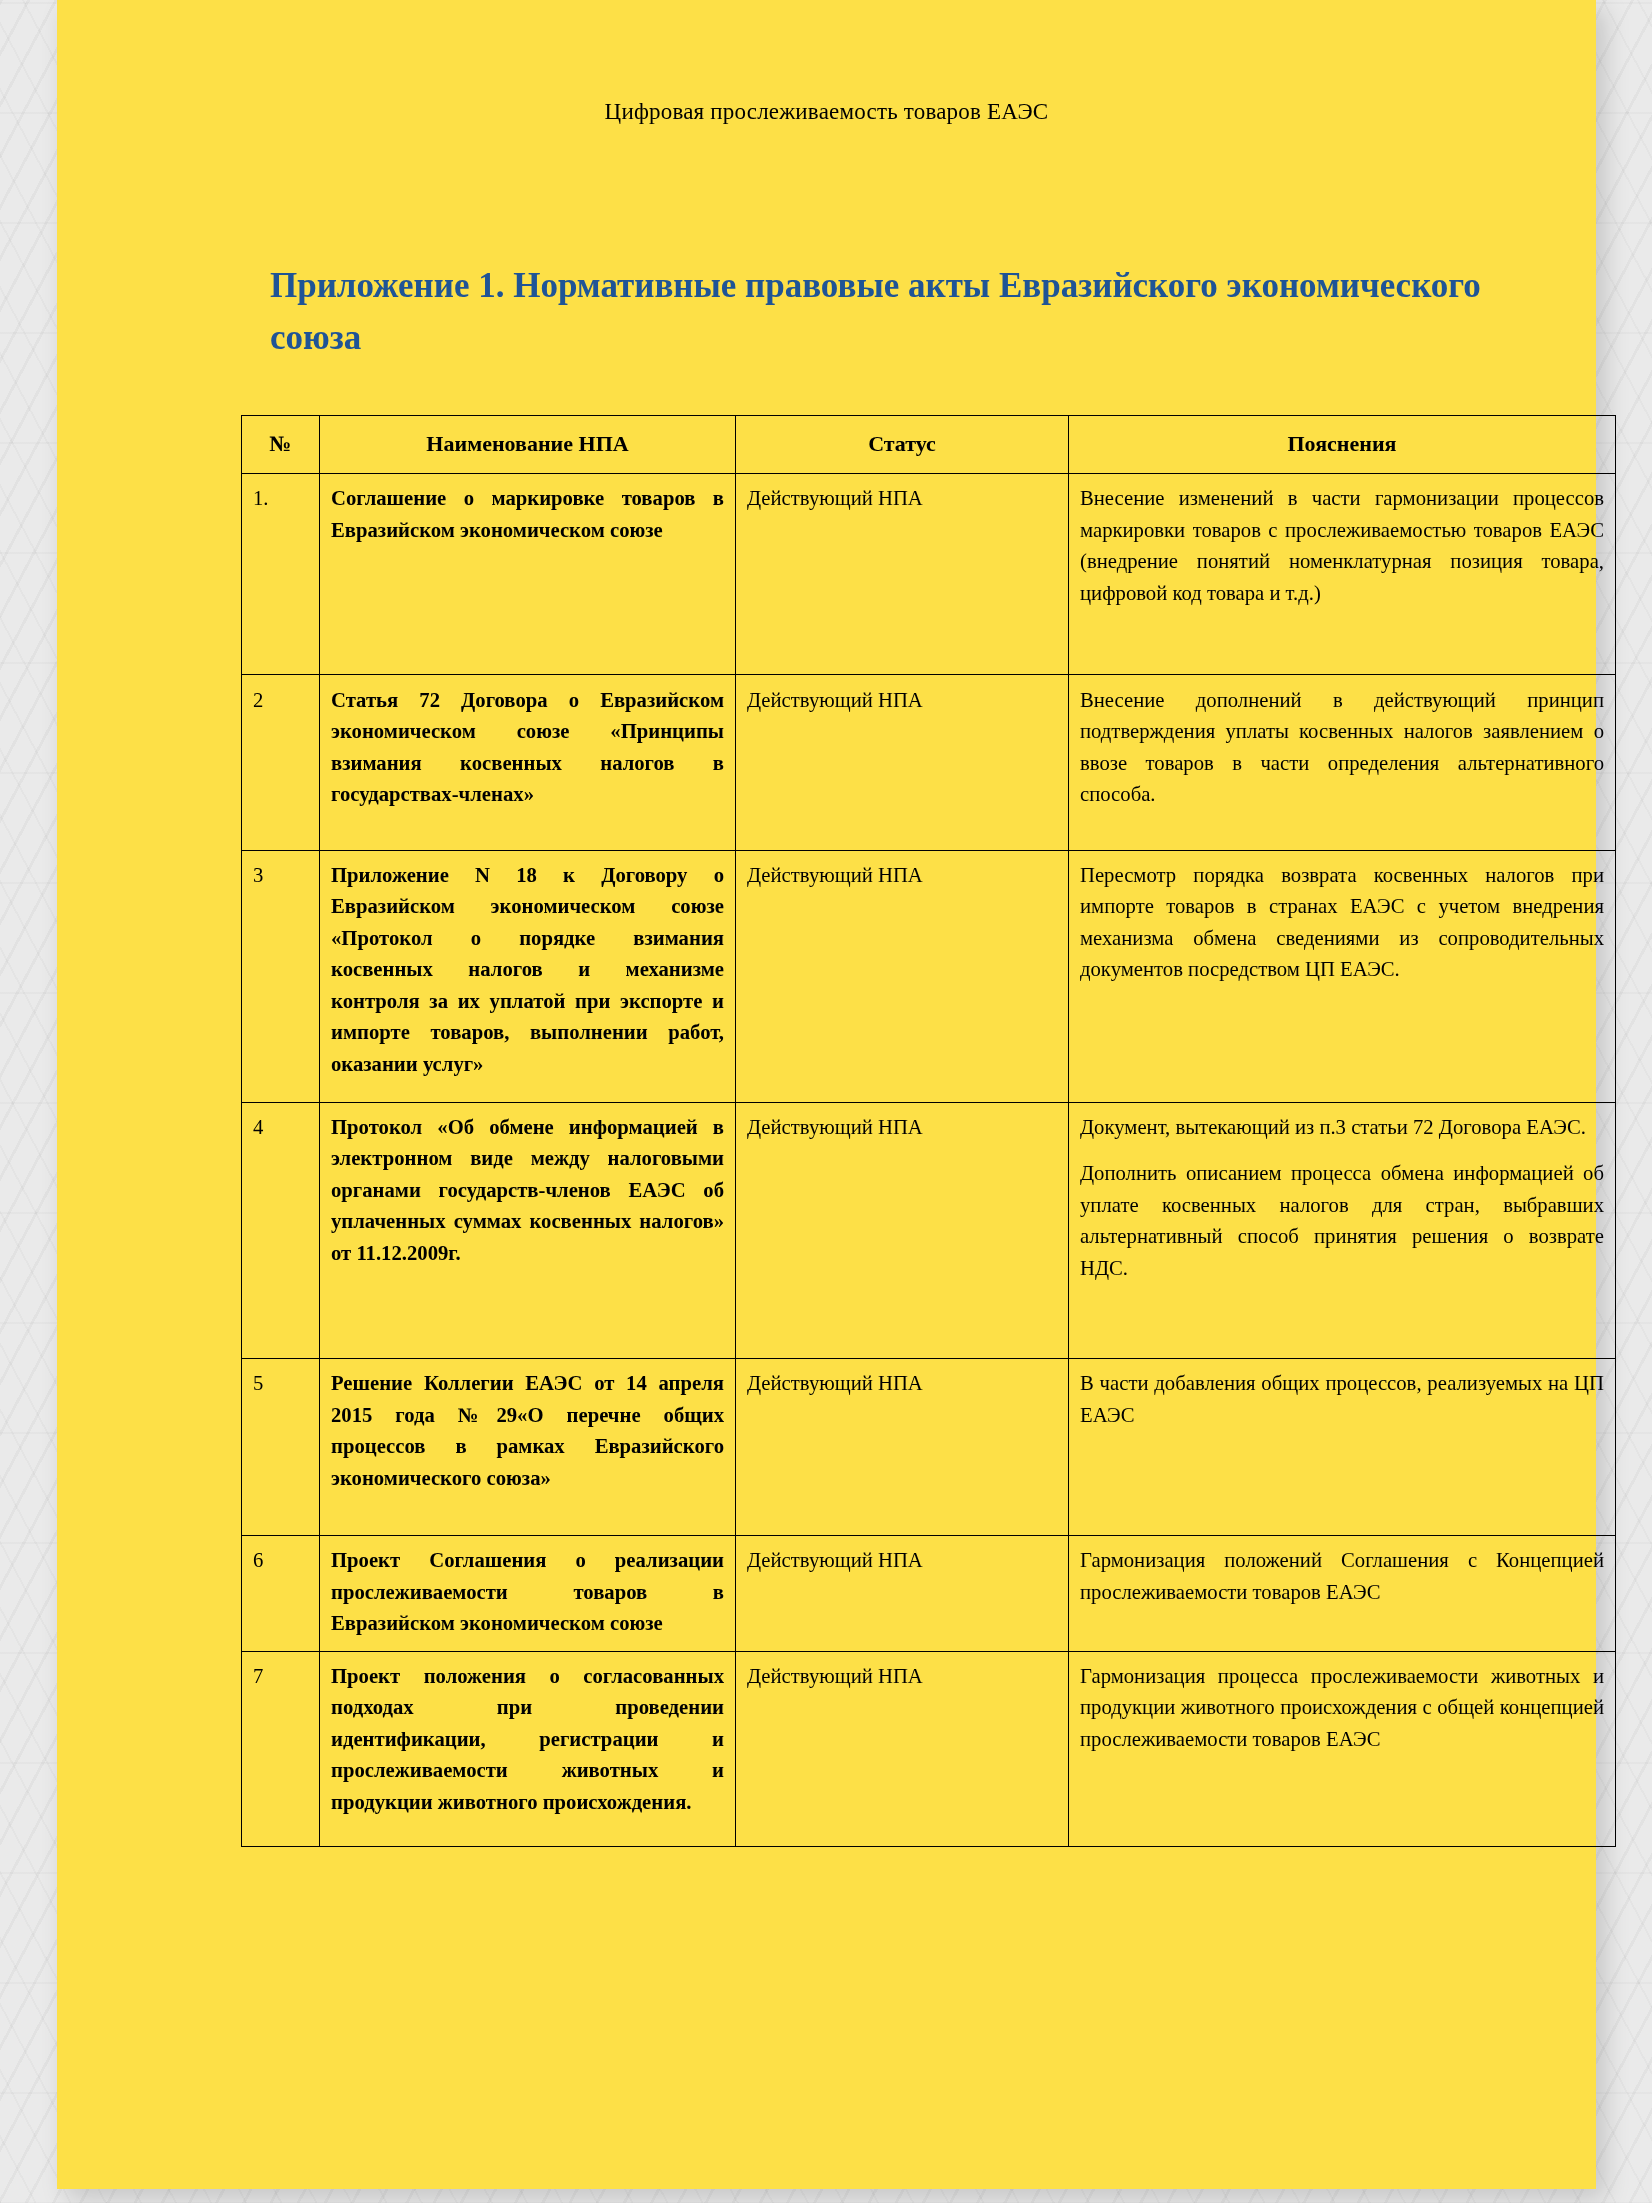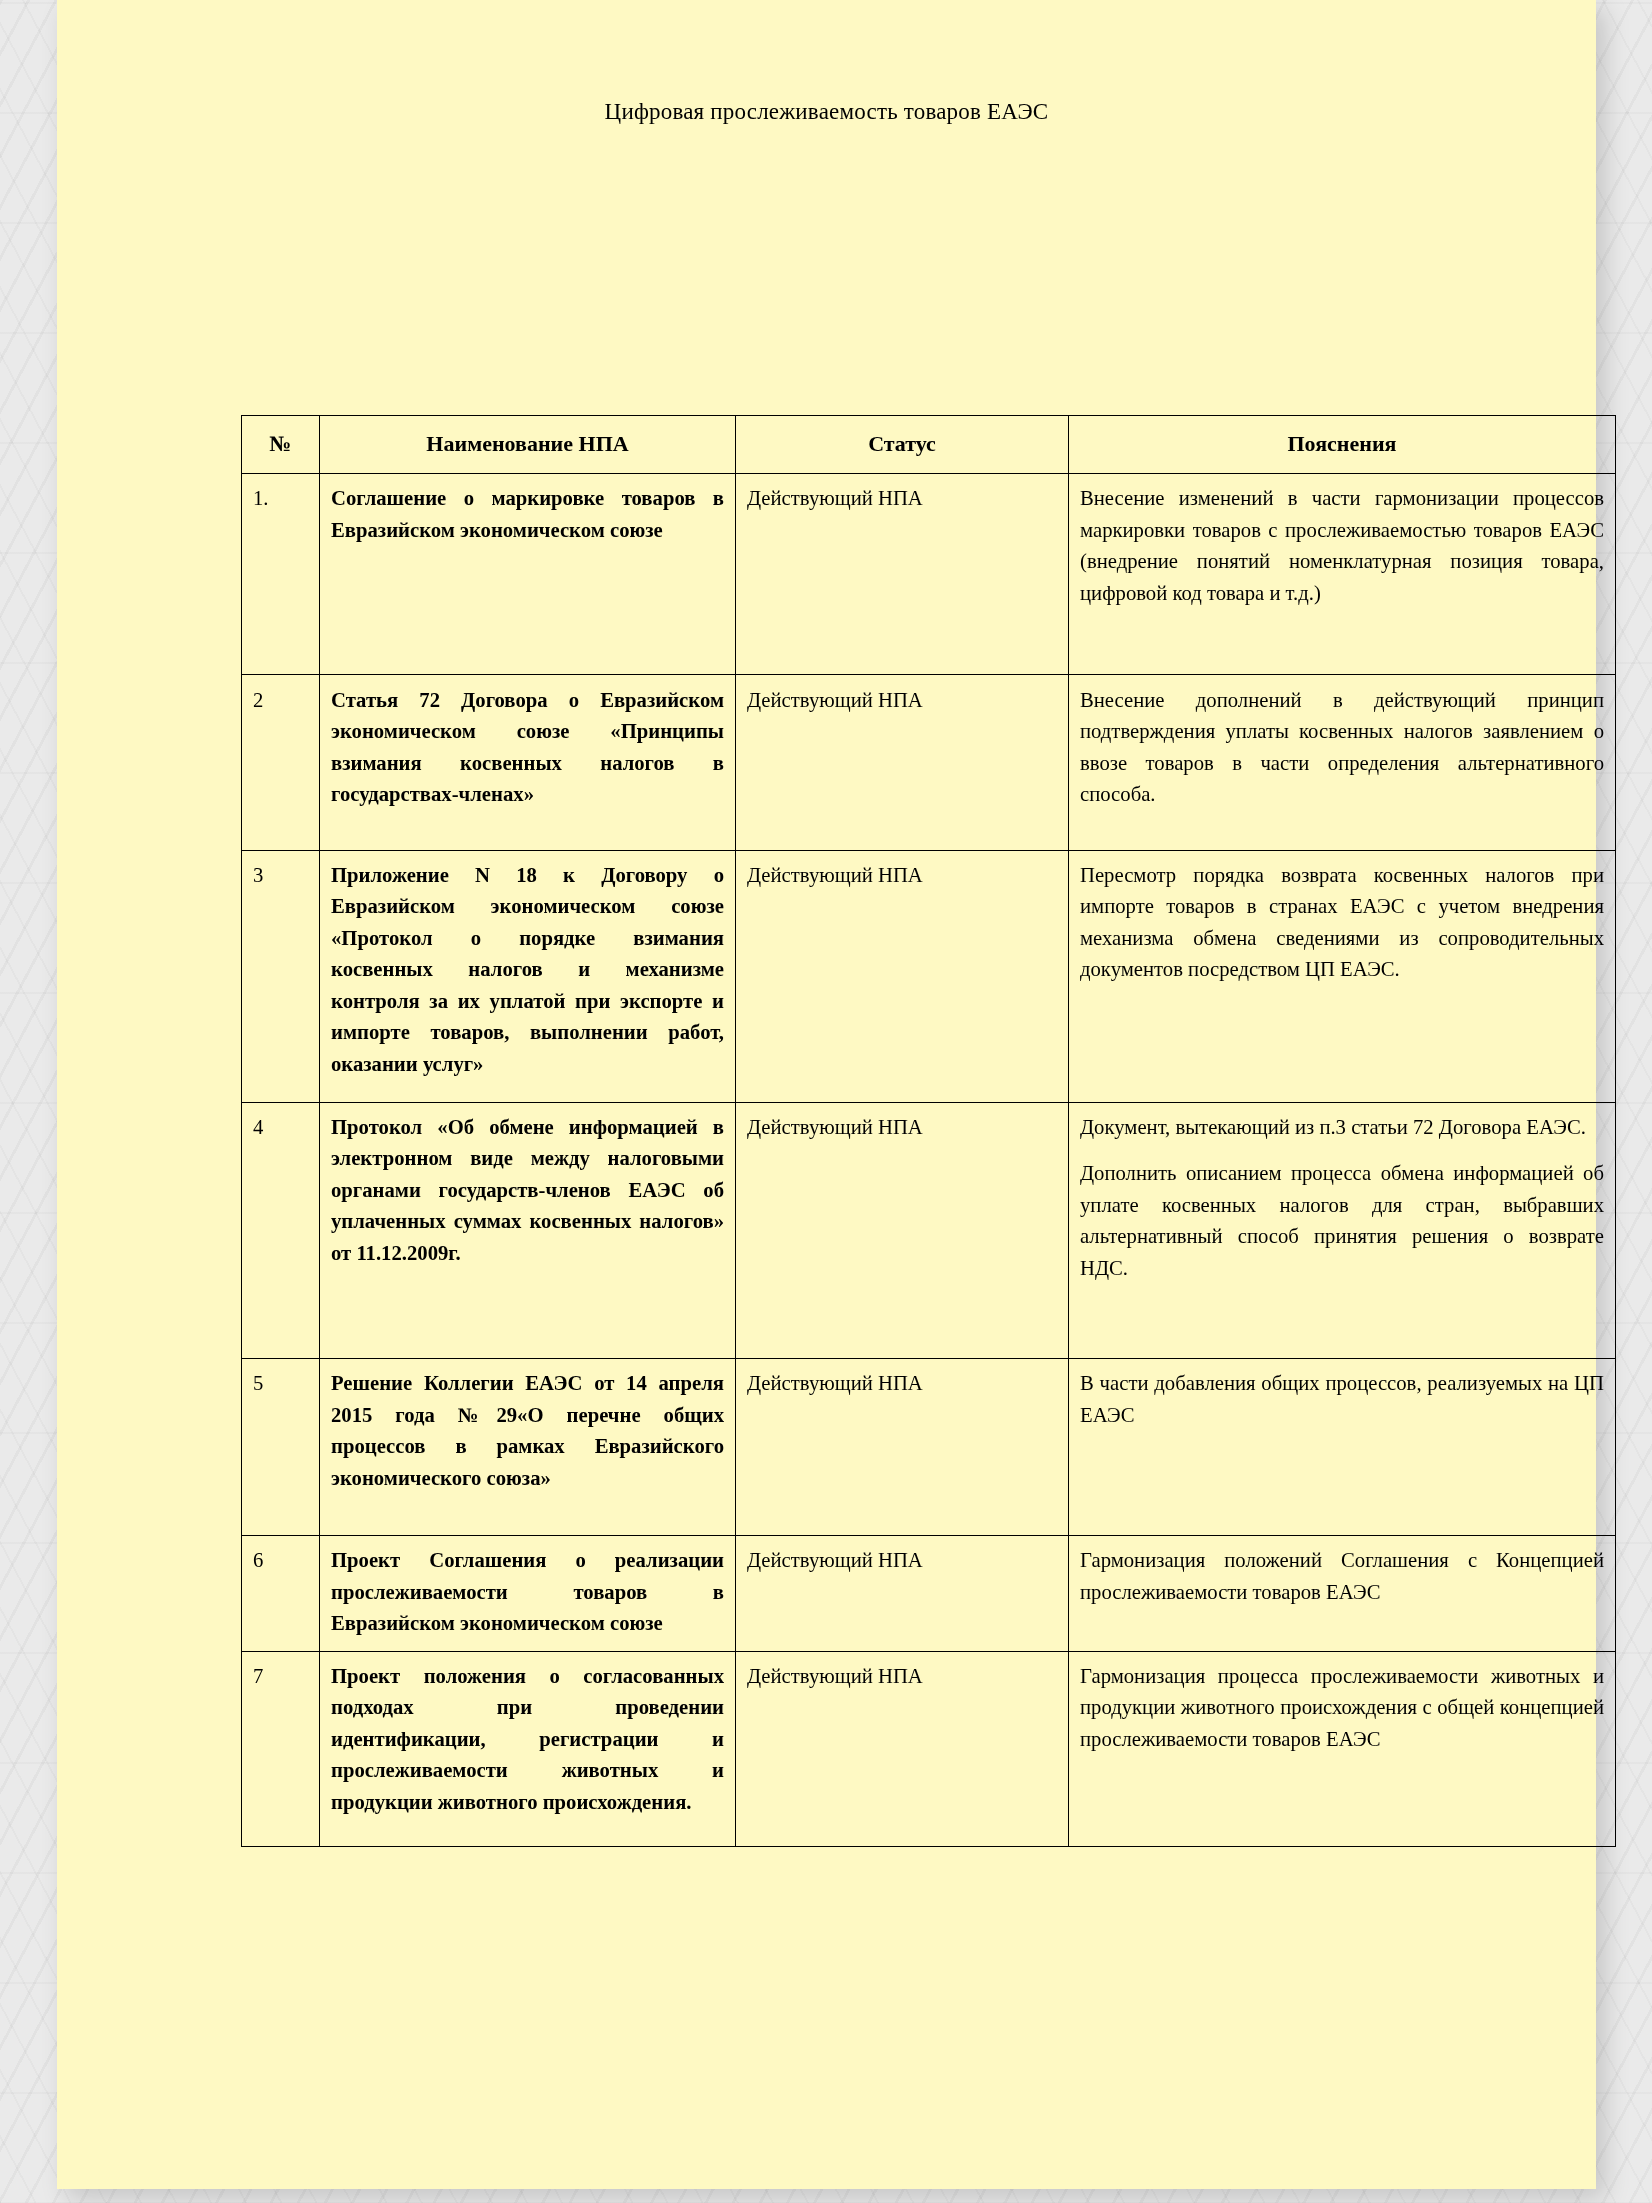--- a/index.html
+++ b/index.html
@@ -28,21 +28,21 @@
     z-index: 0;
   }
 
   
   #sheet {
     position: absolute;
     left: 57px;
     top: 0;
     width: 1539px;
     height: 2189px;
-    background: #fef9c3;
+    background: #fde047;
     box-shadow: 9.2px 9.2px 24px rgba(0,0,0,0.16);
     z-index: 1;
     box-sizing: border-box;
   }
 
   
   .doc-header {
     position: absolute;
     top: 99px;
     left: 0;
@@ -133,20 +133,21 @@
 </style>
 </head>
 <body>
 
 <div id="backdrop"></div>
 
 <div id="sheet">
 
   <div class="doc-header">Цифровая прослеживаемость товаров ЕАЭС</div>
 
+  <h1 class="doc-title">Приложение 1. Нормативные правовые акты Евразийского экономического союза</h1>
 
   <div id="npa-table-wrap">
     <table class="npa">
       <thead>
         <tr>
           <th class="h-num">№</th>
           <th class="h-name">Наименование НПА</th>
           <th class="h-status">Статус</th>
           <th class="h-expl">Пояснения</th>
         </tr>

